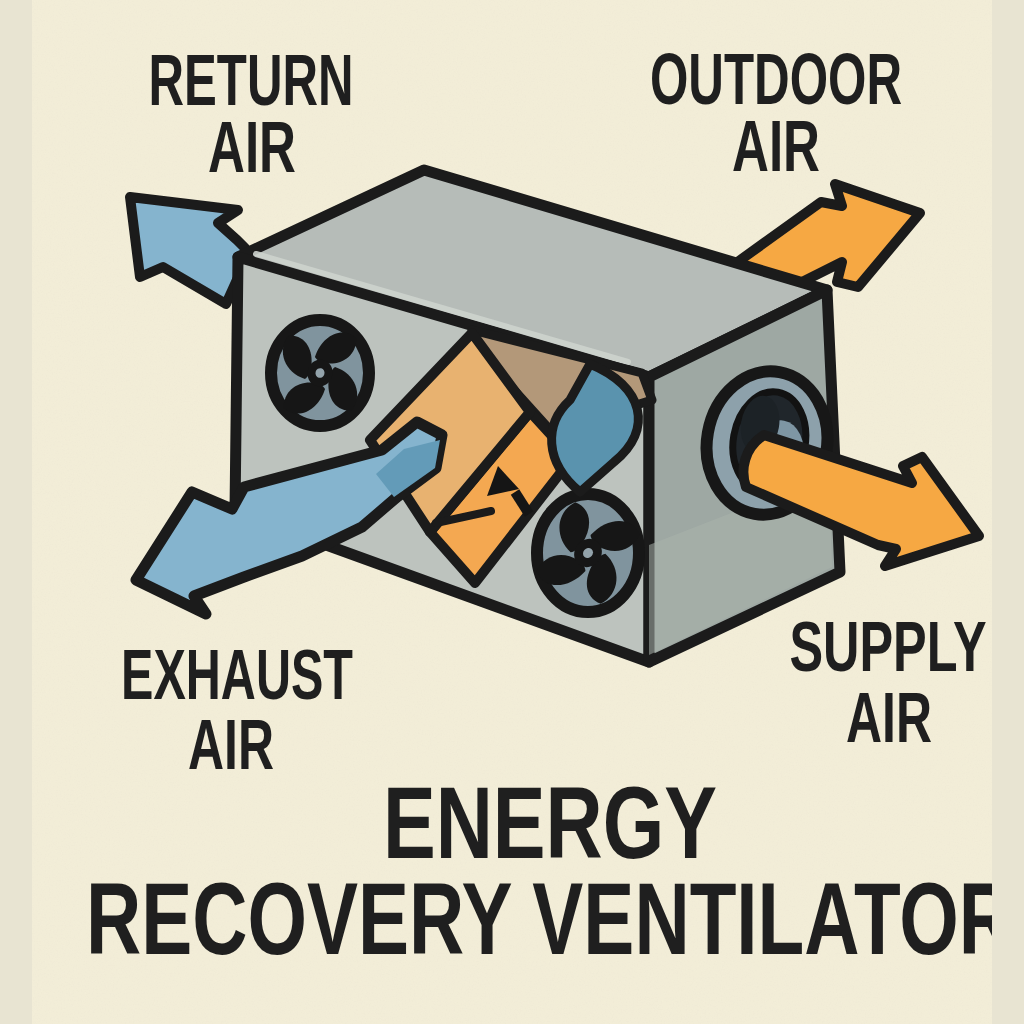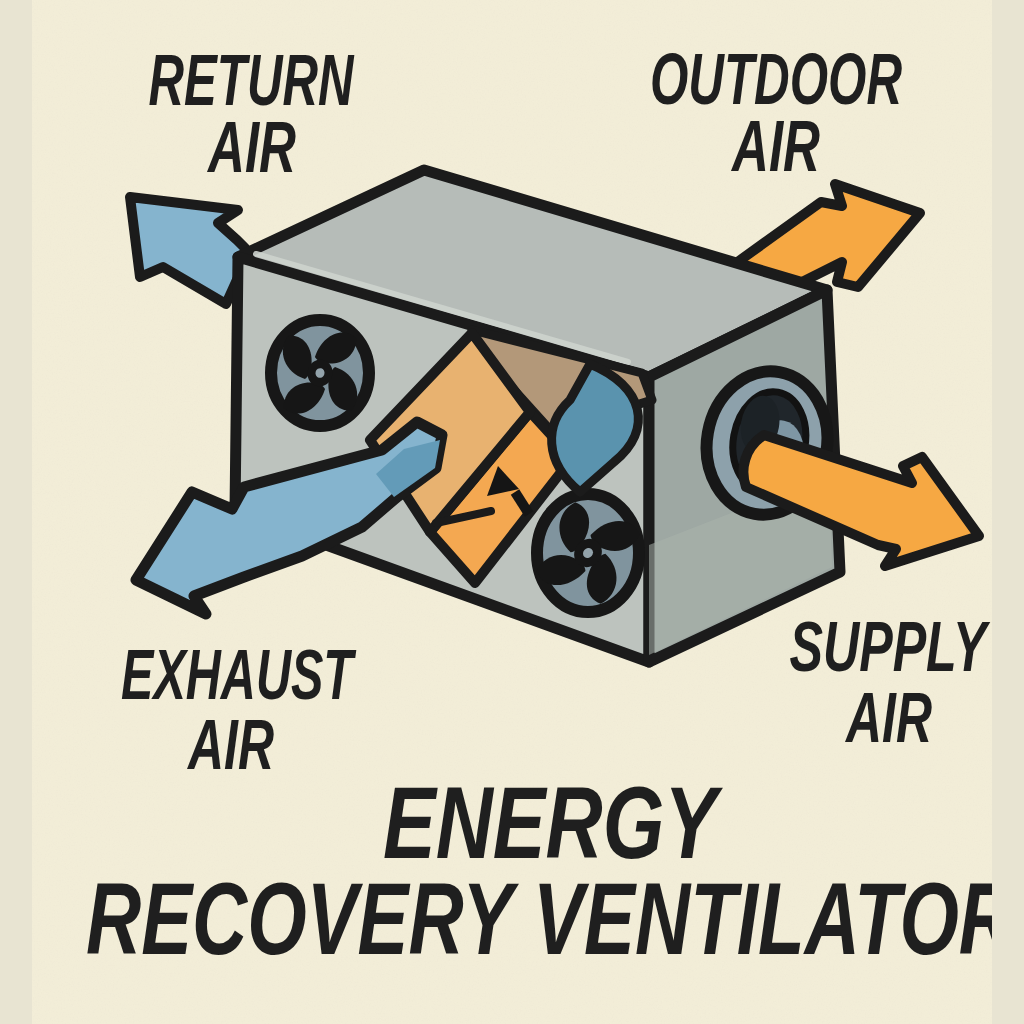--- a/index.html
+++ b/index.html
@@ -2,21 +2,20 @@
 <html><head>
 <meta charset="utf-8">
 <style>
   html,body { margin:0; padding:0; background:#e8e4d2; }
   .stage {
     position:relative;
     width:960px; height:1024px;
     margin:0 auto;
     overflow:hidden;
     font-family:"Liberation Sans","DejaVu Sans",sans-serif;
-    font-style:italic;
   }
   svg { display:block; width:1024px; height:1024px; }
   .lbl {
     font-family:"Liberation Sans","DejaVu Sans",sans-serif;
     font-weight:700;
     fill:#1f1f1f;
   }
 </style>
 </head>
 <body>

